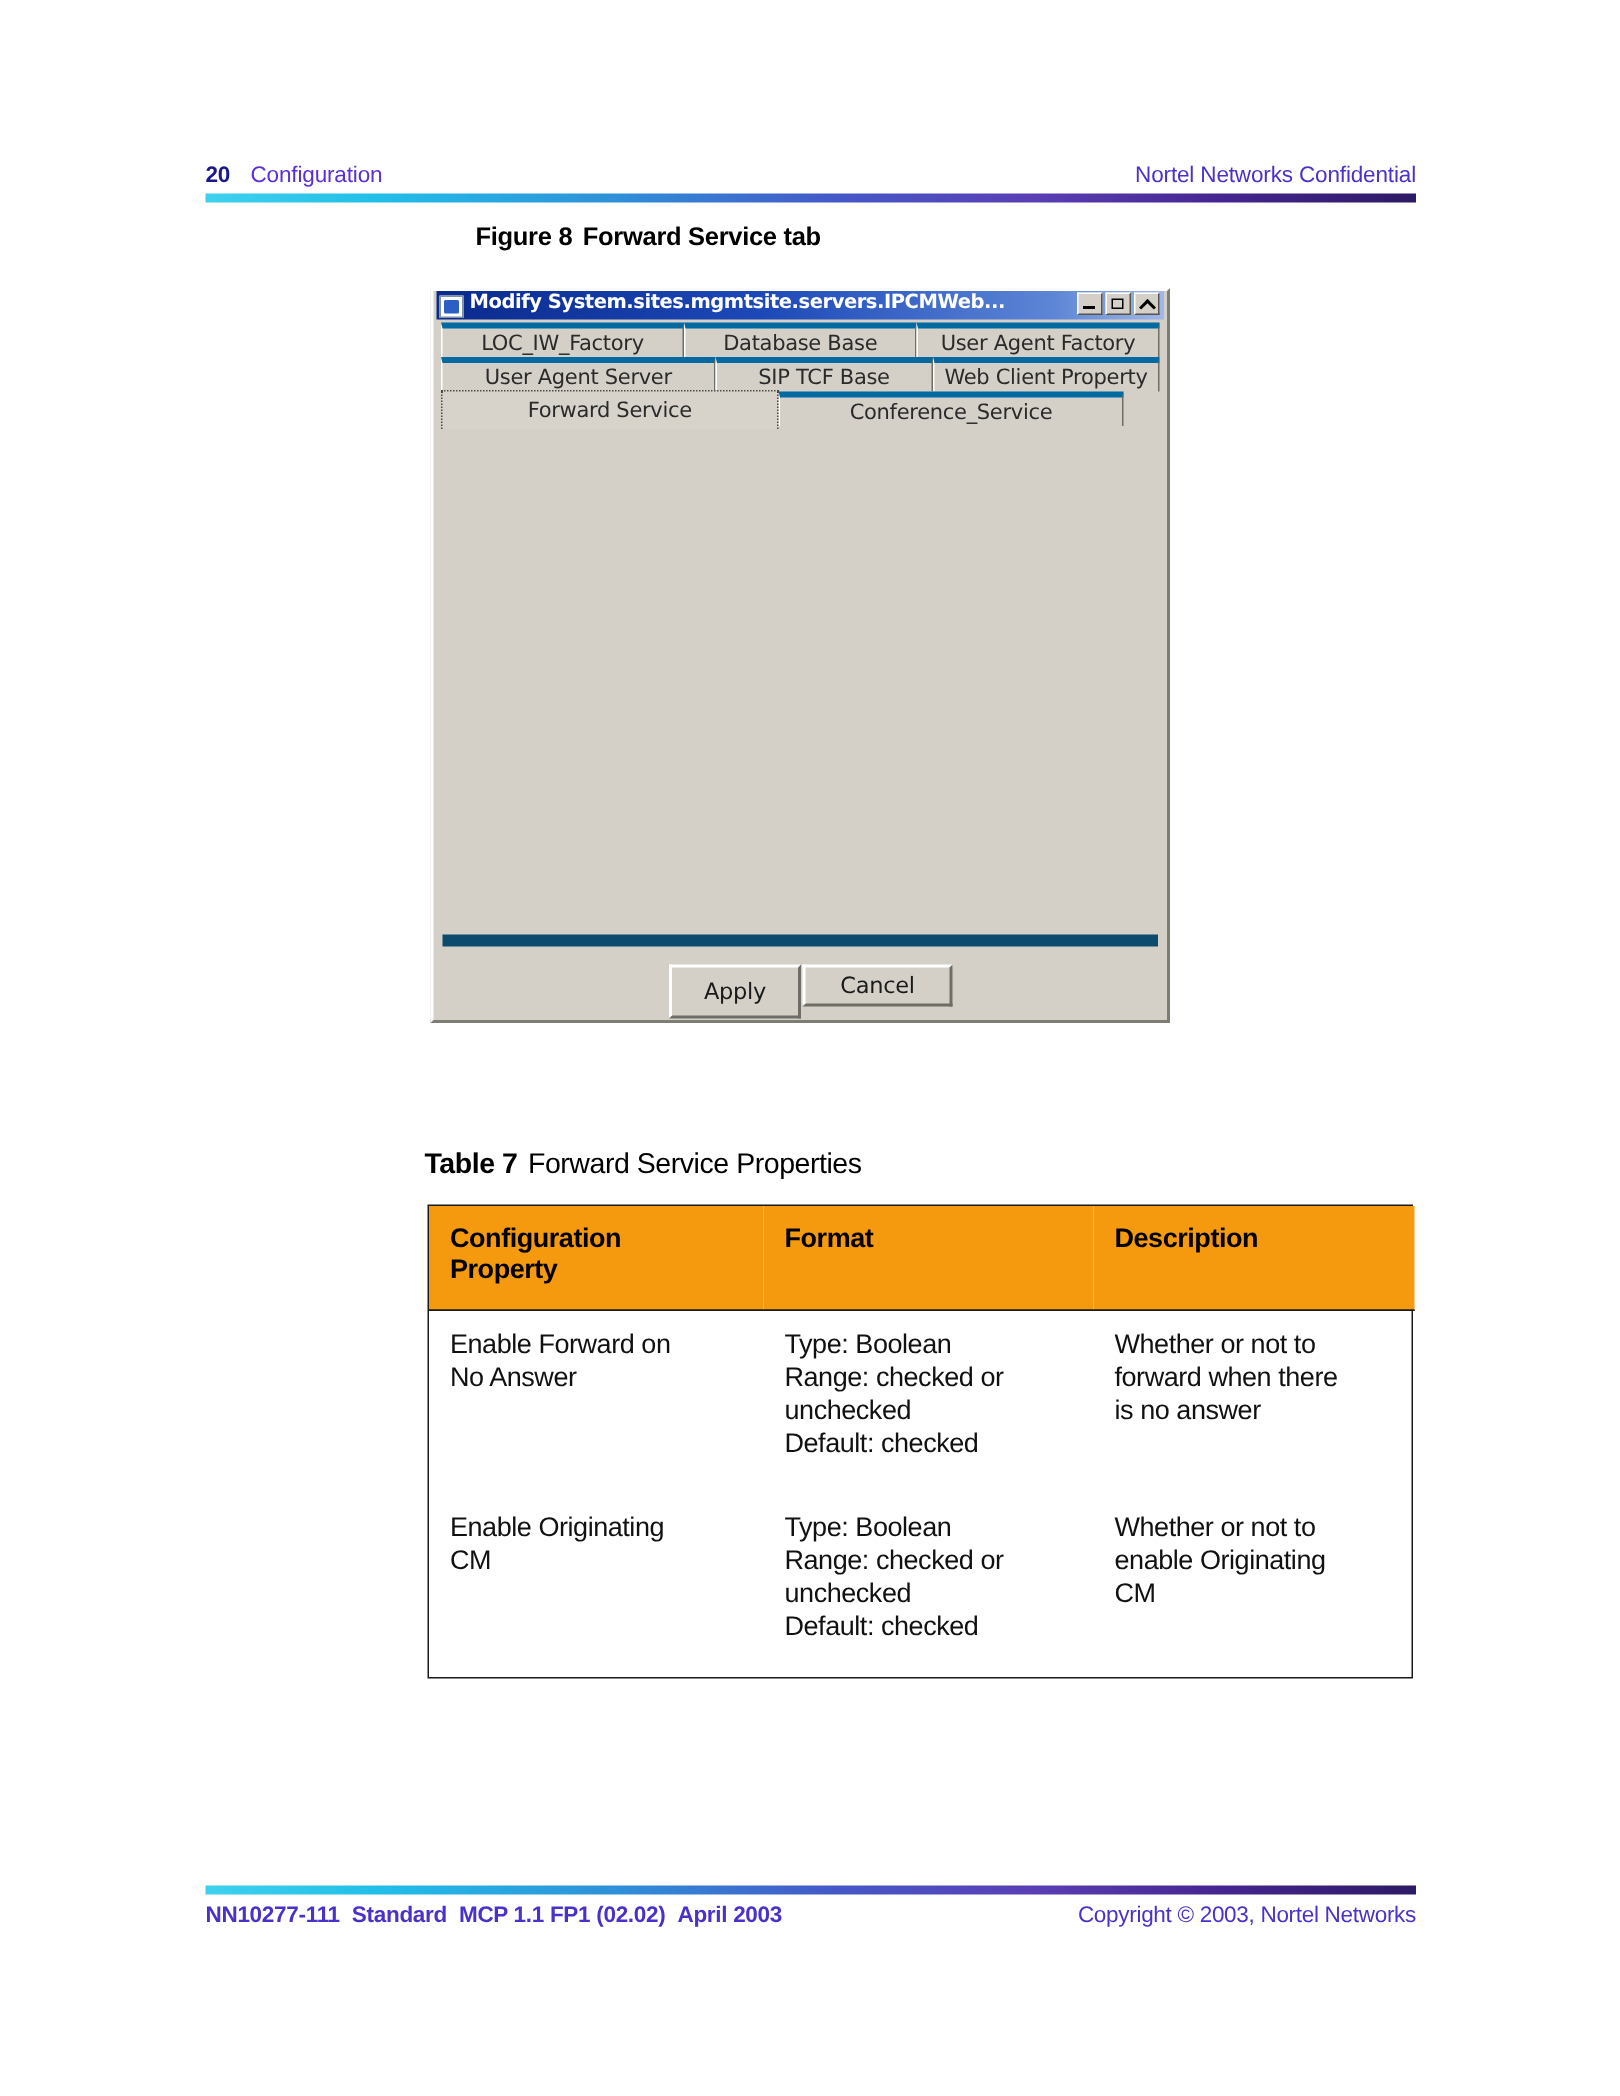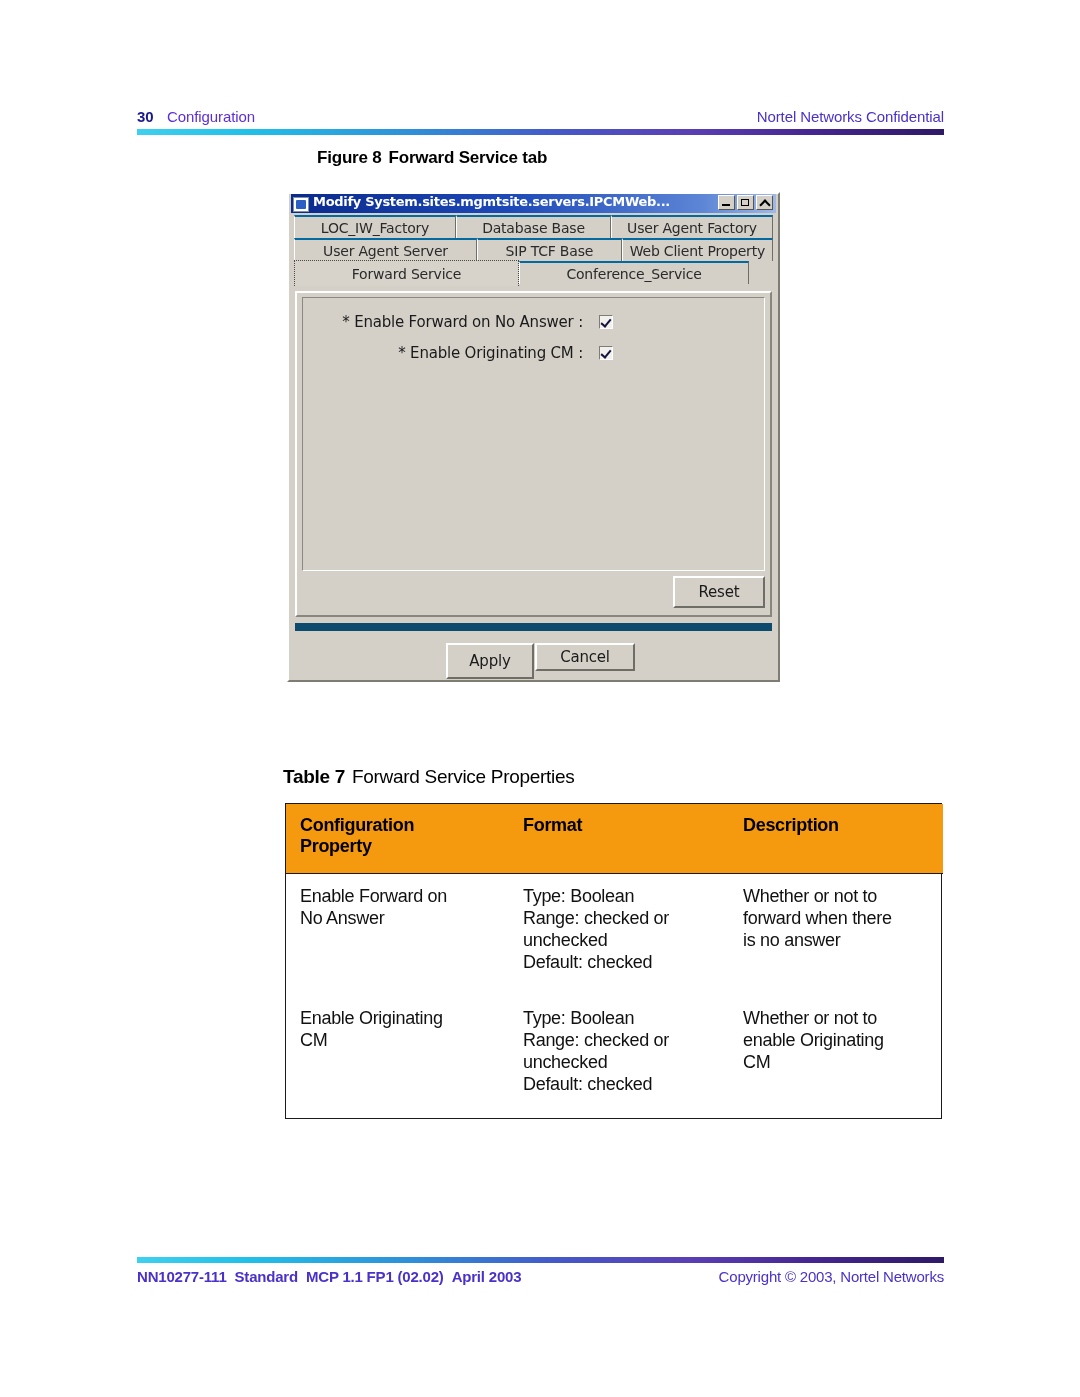--- a/index.html
+++ b/index.html
@@ -189,21 +189,21 @@
     height: 74px;
   }
   .tabrow {
     display: flex;
     height: 23px;
     position: relative;
   }
   .tab {
     background: #d4d0c8;
     border-left: 1px solid #ffffff;
-    border-top: 2px solid #0369a1;
+    border-top: 4px solid #0369a1;
     border-right: 1px solid #6e6e66;
     border-bottom: none;
     display: flex;
     align-items: center;
     justify-content: center;
     font-size: 14px;
     color: #2a2a2a;
     box-sizing: border-box;
     white-space: nowrap;
     letter-spacing: -0.2px;
@@ -450,21 +450,21 @@
     font-size: 15px;
     color: #4b31c9;
     white-space: nowrap;
     letter-spacing: -0.2px;
   }
 </style>
 </head>
 <body>
 
 <div class="page-header">
-  <span class="hdr-page-num">30</span>
+  <span class="hdr-page-num">20</span>
   <span class="hdr-chapter">Configuration</span>
   <span class="hdr-confidential">Nortel Networks Confidential</span>
 </div>
 <div class="rule-top"></div>
 
 <div class="figure-caption">
   <span class="fignum">Figure 8</span><span>Forward Service tab</span>
 </div>
 
 <div class="dialog-shot">
@@ -489,39 +489,20 @@
       <div class="tab">User Agent Server</div>
       <div class="tab">SIP TCF Base</div>
       <div class="tab">Web Client Property</div>
     </div>
     <div class="tabrow r3">
       <div class="tab selected">Forward Service</div>
       <div class="tab">Conference_Service</div>
     </div>
   </div>
 
-  <div class="panel-outer">
-    <div class="panel-inner">
-
-      <div class="field-row r1">
-        <span class="field-label">* Enable Forward on No Answer :</span>
-        <span class="checkbox checked"></span>
-      </div>
-
-      <div class="field-row r2">
-        <span class="field-label">* Enable Originating CM :</span>
-        <span class="checkbox checked"></span>
-      </div>
-
-    </div>
-
-    <div class="reset-strip">
-      <div class="btn-jui btn-reset">Reset</div>
-    </div>
-  </div>
 
   <div class="buttonbar">
     <div class="btn-jui btn-apply">Apply</div>
     <div class="btn-jui btn-cancel">Cancel</div>
   </div>
 
 </div>
 
 <div class="table-caption">
   <span class="tnum">Table 7</span><span>Forward Service Properties</span>

